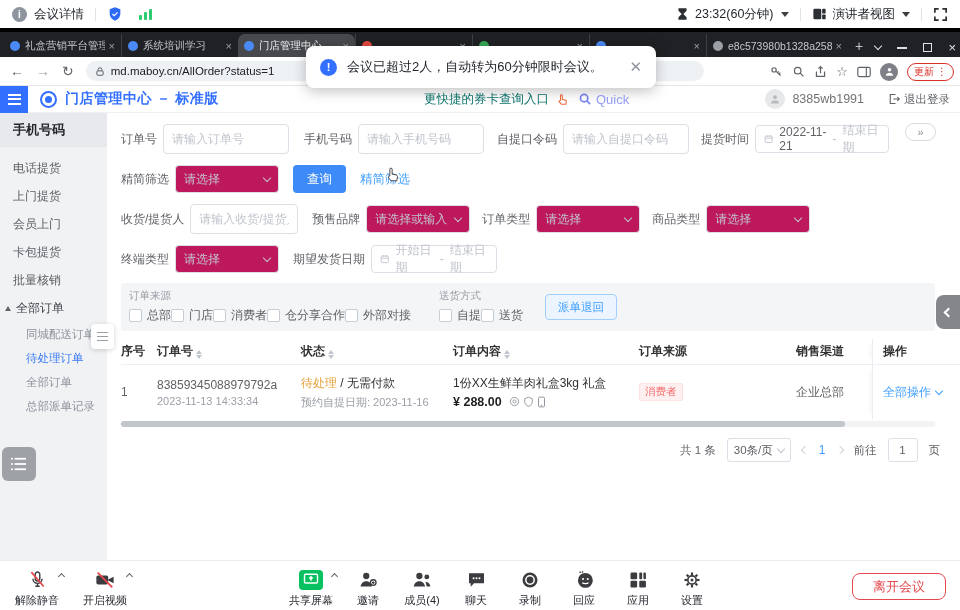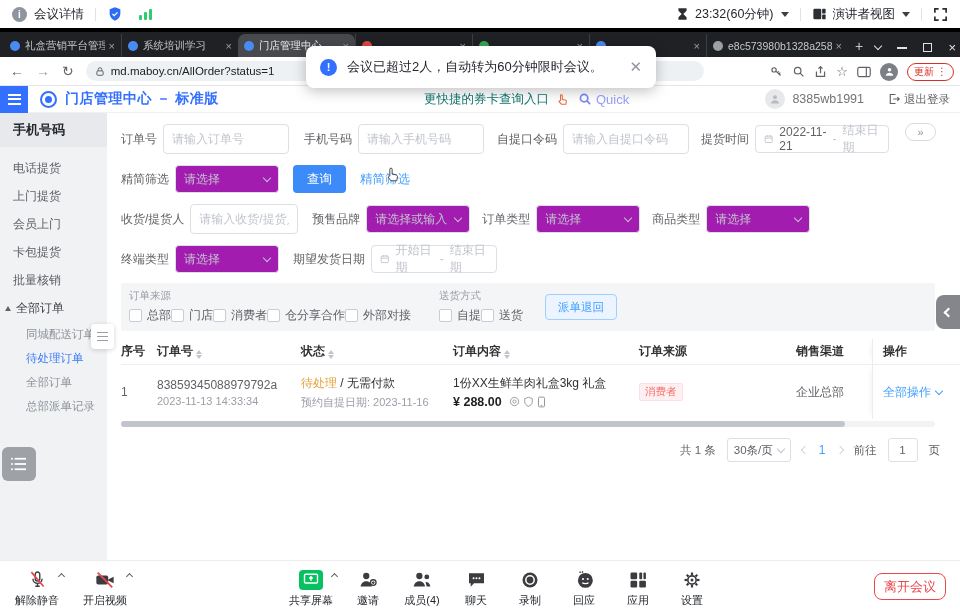--- a/index.html
+++ b/index.html
@@ -69,21 +69,21 @@
   .side-sub{height:24px;line-height:24px;padding-left:26px;font-size:11.5px;color:#8d929b}
   .side-sub.active{color:#3a7bf8}
   .side-handle{position:absolute;left:91px;top:324px;width:23px;height:25px;background:#fff;border-radius:4px;box-shadow:0 1px 5px rgba(0,0,0,.18);display:flex;flex-direction:column;align-items:center;justify-content:center;gap:2.5px;z-index:5}
   .side-handle i{display:block;width:11px;height:1.6px;background:#9aa0a6}
   
   .main{position:absolute;left:107px;top:113px;width:853px;height:447px;background:#fff;padding-left:14px}
   .frow{display:flex;align-items:center;height:28px}
   .flab{font-size:12px;color:#606266;margin-right:6px;white-space:nowrap}
   .fin{height:30px;border:1px solid #dcdfe6;border-radius:4px;padding:0 8px;font-size:12px;color:#606266;outline:none;font-family:inherit}
   .fin::placeholder{color:#c0c4cc}
-  .sel{height:28px;border:1px solid #dcdfe6;border-radius:4px;background:#a21caf;display:flex;align-items:center;justify-content:space-between;padding:0 8px;font-size:12px;color:#c0c4cc}
+  .sel{height:28px;border:1px solid #dcdfe6;border-radius:4px;background:#be185d;display:flex;align-items:center;justify-content:space-between;padding:0 8px;font-size:12px;color:#c0c4cc}
   .datebox{height:28px;border:1px solid #dcdfe6;border-radius:4px;background:#fff;display:flex;align-items:center;padding:0 8px;gap:6px;font-size:12px;color:#c0c4cc}
   .datebox .val{color:#606266}
   .btn-pri{height:28px;border:none;border-radius:4px;background:#3d8bf8;color:#fff;font-size:12.5px;padding:0 14px;margin-left:14px;font-family:inherit}
   .link-blue{color:#409eff;font-size:12.5px;margin-left:14px}
   .expand-pill{position:absolute;left:905px;top:123px;width:31px;height:18px;border:1px solid #d8dbe0;border-radius:9px;display:flex;align-items:center;justify-content:center;color:#909399;font-size:11px;background:#fff;z-index:4}
   
   .srcpanel{position:relative;margin-top:10px;width:814px;height:48px;background:#f4f5f7;border-radius:3px;font-size:12px}
   .plab{position:absolute;top:6px;font-size:10.5px;color:#9a9ea6}
   .cbrow{position:absolute;top:24px;display:flex;color:#606266}
   .cbit{display:flex;align-items:center}
@@ -112,21 +112,21 @@
   .float-list{position:absolute;left:2px;top:447px;width:34px;height:34px;background:#9ea1a6;border-radius:6px;display:flex;align-items:center;justify-content:center;z-index:6}
   
   .meettools{position:absolute;left:0;top:560px;width:960px;height:50px;background:#fff;border-top:1px solid #ececec}
   .tool{position:relative;width:54px;display:flex;flex-direction:column;align-items:center;padding-top:4px}
   .tool .lbl{font-size:11px;color:#1f2329;margin-top:2px;white-space:nowrap}
   .tool .ic{height:23px;display:flex;align-items:center;justify-content:center}
   .tcaret{position:absolute;right:0px;top:10px;color:#606266}
   .lgroup{position:absolute;left:10px;top:3px;display:flex;gap:14px}
   .cgroup{position:absolute;left:281px;top:3px;display:flex}
   .share-ic{width:24px;height:20px;background:#07c160;border-radius:4px;display:flex;align-items:center;justify-content:center}
-  .leave-btn{position:absolute;right:14px;top:12px;height:27px;padding:0 9px;background:#fff;border:1.5px solid #e5484d;border-radius:8px;color:#e5484d;font-size:13px;font-family:inherit}
+  .leave-btn{position:absolute;right:14px;top:12px;height:27px;padding:0 20px;background:#fff;border:1.5px solid #e5484d;border-radius:8px;color:#e5484d;font-size:13px;font-family:inherit}
   .cursor-hand{position:absolute;left:385px;top:167px;z-index:50}
 </style>
 </head>
 <body>
 
 <div id="stage">
 
   <div class="meetbar">
     <span class="info-dot">i</span>
     <span>会议详情</span>

